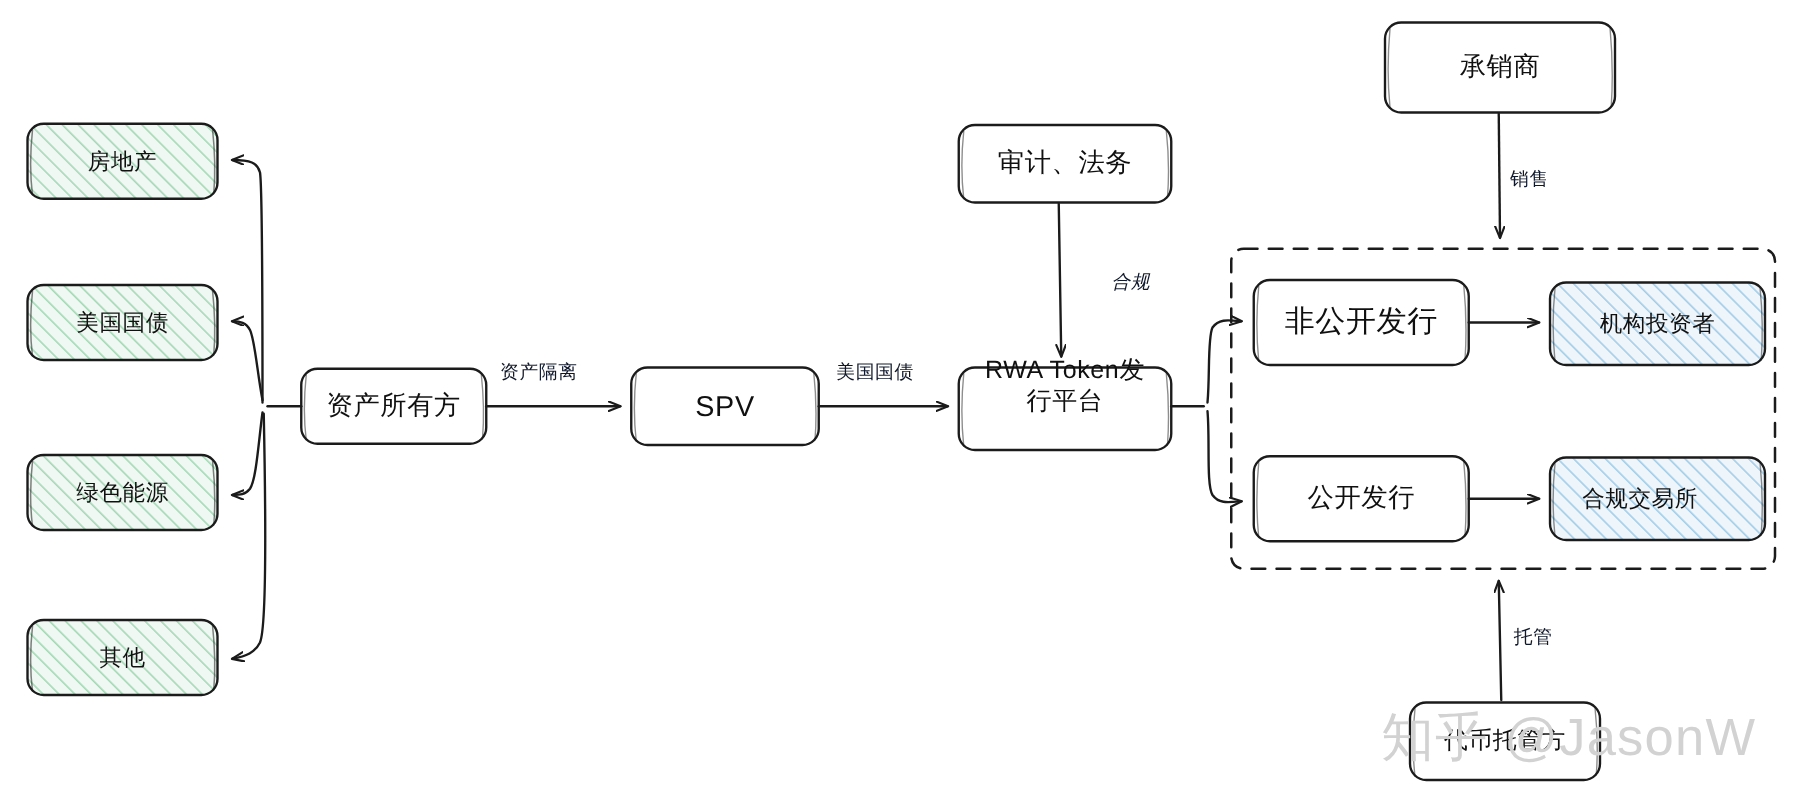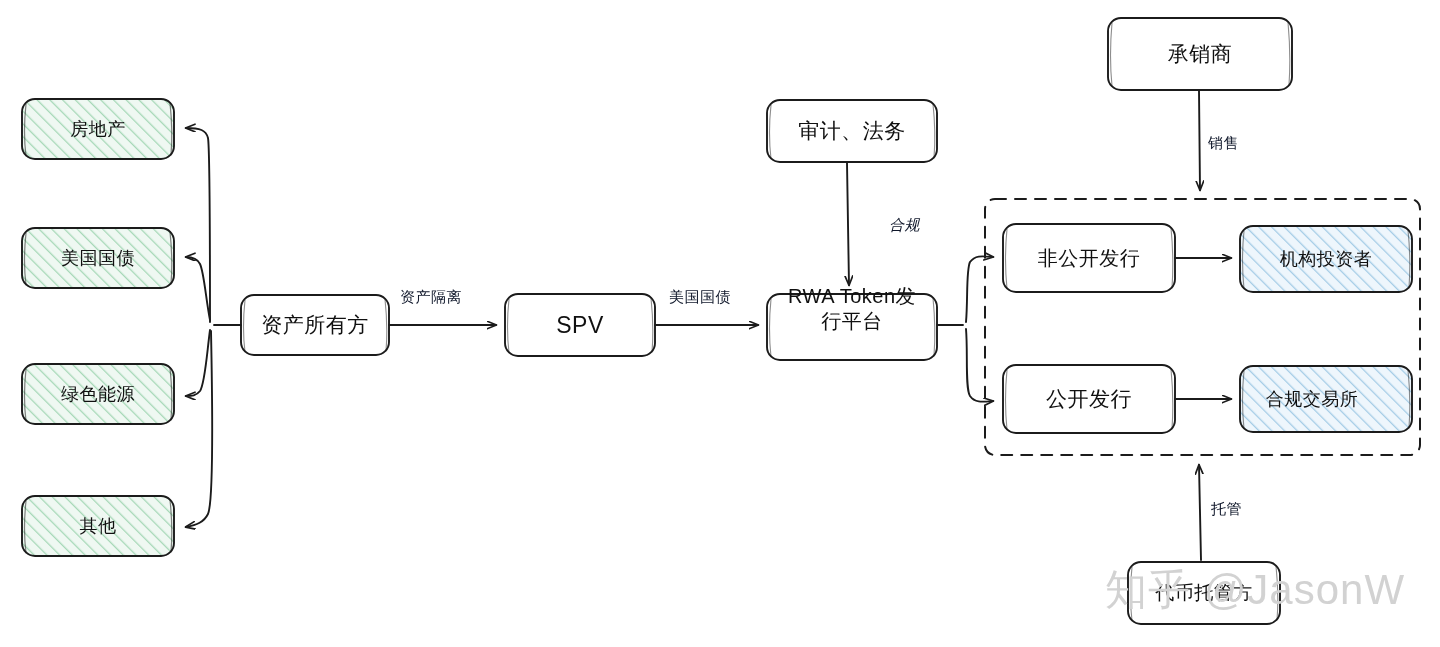--- a/index.html
+++ b/index.html
@@ -190,21 +190,21 @@
 
   <div class="node" style="left:767px; top:276px; width:170px; height:66px; font-size:20px; flex-direction:column;">
     <span>RWA Token发</span>
     <span>行平台</span>
   </div>
 
   <div class="node" style="left:1108px; top:18px; width:184px; height:72px; font-size:21px;">
     <span>承销商</span>
   </div>
 
-  <div class="node" style="left:1003px; top:224px; width:172px; height:68px; font-size:20px;">
+  <div class="node" style="left:1003px; top:224px; width:172px; height:68px; font-size:24px;">
     <span>非公开发行</span>
   </div>
 
   <div class="node" style="left:1003px; top:365px; width:172px; height:68px; font-size:21px;">
     <span>公开发行</span>
   </div>
 
   <div class="node" style="left:1240px; top:226px; width:172px; height:66px; font-size:18px;">
     <span>机构投资者</span>
   </div>

